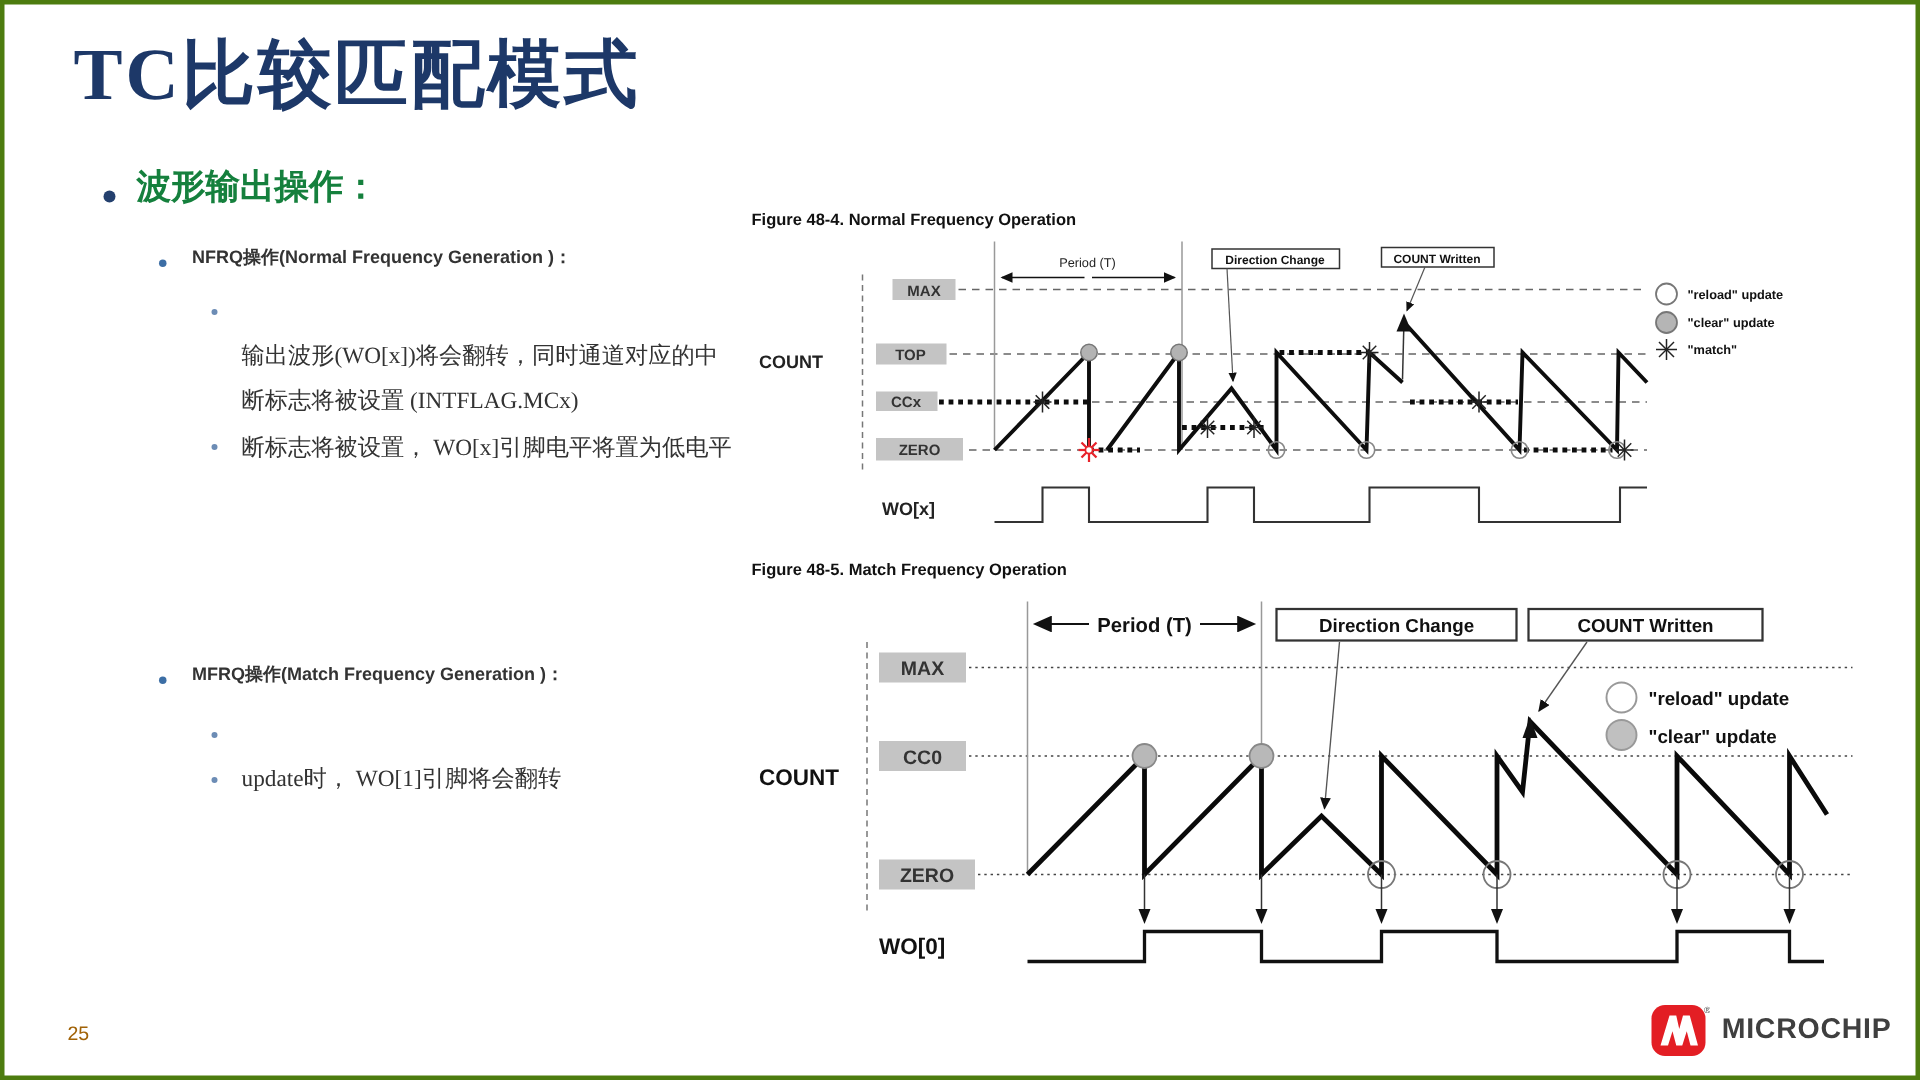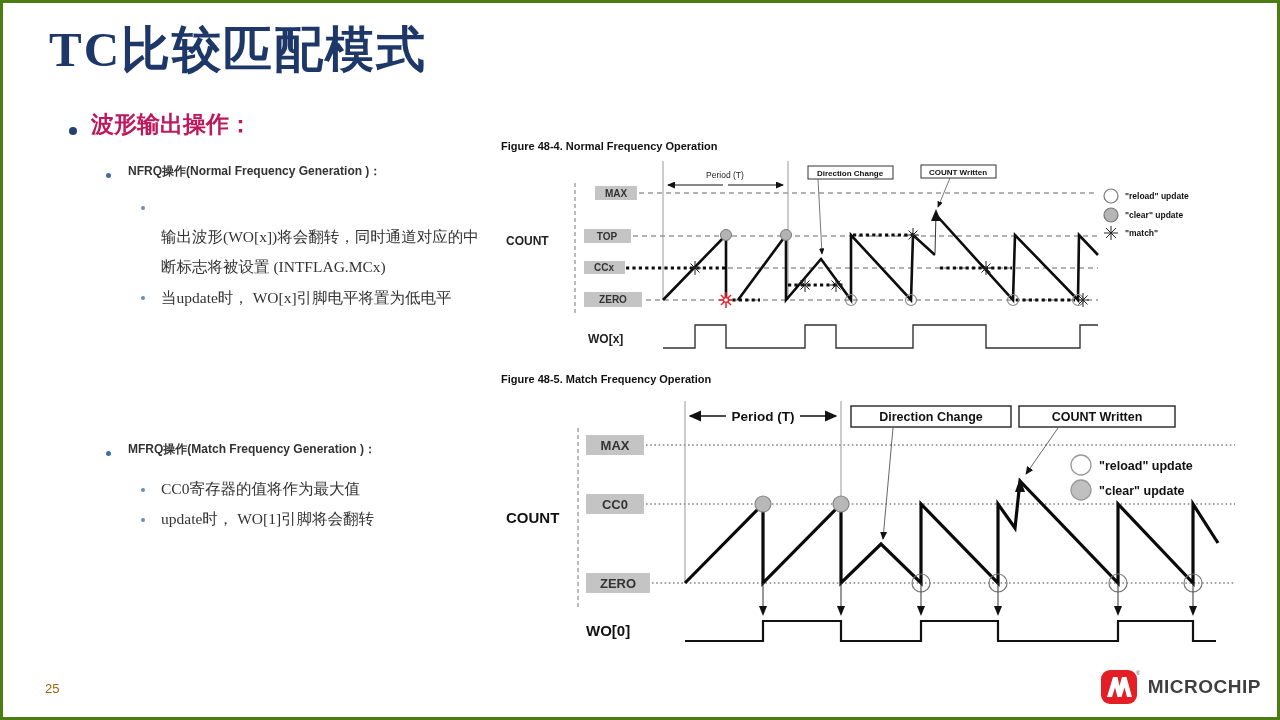--- a/index.html
+++ b/index.html
@@ -8,21 +8,21 @@
     border:3px solid #4d7c0f; box-sizing:border-box; overflow:hidden;
     font-family:"Liberation Sans",sans-serif; color:#222;
   }
   .abs{position:absolute;}
   #main-title{
     left:46px; top:14px; font-family:"Liberation Serif","DejaVu Serif",serif;
     font-size:49px; font-weight:600; color:#1d3868; letter-spacing:2px;
   }
   .dot{border-radius:50%; position:absolute;}
   #section-bullet-dot{left:66px; top:124px; width:8px; height:8px; background:#24406e;}
-  #section-title{left:88px; top:106px; font-size:23px; font-weight:bold; color:#be185d;
+  #section-title{left:88px; top:106px; font-size:23px; font-weight:bold; color:#15803d;
     font-family:"Liberation Sans",sans-serif;}
   .l2-head{font-size:12px; font-weight:600; color:#333; font-family:"Liberation Sans",sans-serif;}
   .l2-dot{width:5px; height:5px; background:#3c6ea5;}
   .l3-dot{width:4px; height:4px; background:#6c8cb5;}
   .body-cn{font-size:15.5px; color:#333; font-family:"Liberation Serif","DejaVu Serif",serif;}
   #page-num{left:42px; top:678px; font-size:13px; color:#a16207;}
   
   svg text{font-family:"Liberation Sans",sans-serif;}
   .fig-title{font-size:11px; font-weight:bold; fill:#111;}
   .lvl-box{fill:#c4c4c4;}
@@ -46,27 +46,26 @@
   <div class="abs" id="section-title">波形输出操作：</div>
 
   <span class="dot l2-dot abs" style="left:103px; top:170px;"></span>
   <div class="abs l2-head" style="left:125px; top:160px;">NFRQ操作(Normal Frequency Generation )：</div>
 
   <span class="dot l3-dot abs" style="left:138px; top:203px;"></span>
   <div class="abs body-cn" style="left:158px; top:254px;">断标志将被设置 (INTFLAG.MCx)</div>
   <div class="abs body-cn" style="left:158px; top:224px;">输出波形(WO[x])将会翻转，同时通道对应的中</div>
 
   <span class="dot l3-dot abs" style="left:138px; top:293px;"></span>
-  <div class="abs body-cn" style="left:158px; top:285px;">当update时， WO[x]引脚电平将置为低电平</div>
+  <div class="abs body-cn" style="left:158px; top:285px;">断标志将被设置， WO[x]引脚电平将置为低电平</div>
 
   <span class="dot l2-dot abs" style="left:103px; top:448px;"></span>
   <div class="abs l2-head" style="left:125px; top:438px;">MFRQ操作(Match Frequency Generation )：</div>
 
   <span class="dot l3-dot abs" style="left:138px; top:485px;"></span>
-  <div class="abs body-cn" style="left:158px; top:476px;">CC0寄存器的值将作为最大值</div>
 
   <span class="dot l3-dot abs" style="left:138px; top:515px;"></span>
   <div class="abs body-cn" style="left:158px; top:506px;">update时， WO[1]引脚将会翻转</div>
 
   <svg class="abs" style="left:495px; top:130px;" width="790" height="232" viewBox="0 0 790 232">
     <defs>
       <marker id="ah1" markerWidth="9" markerHeight="7" refX="7" refY="3.5" orient="auto">
         <path d="M0,0 L8,3.5 L0,7 Z" fill="#111"></path>
       </marker>
     </defs>

